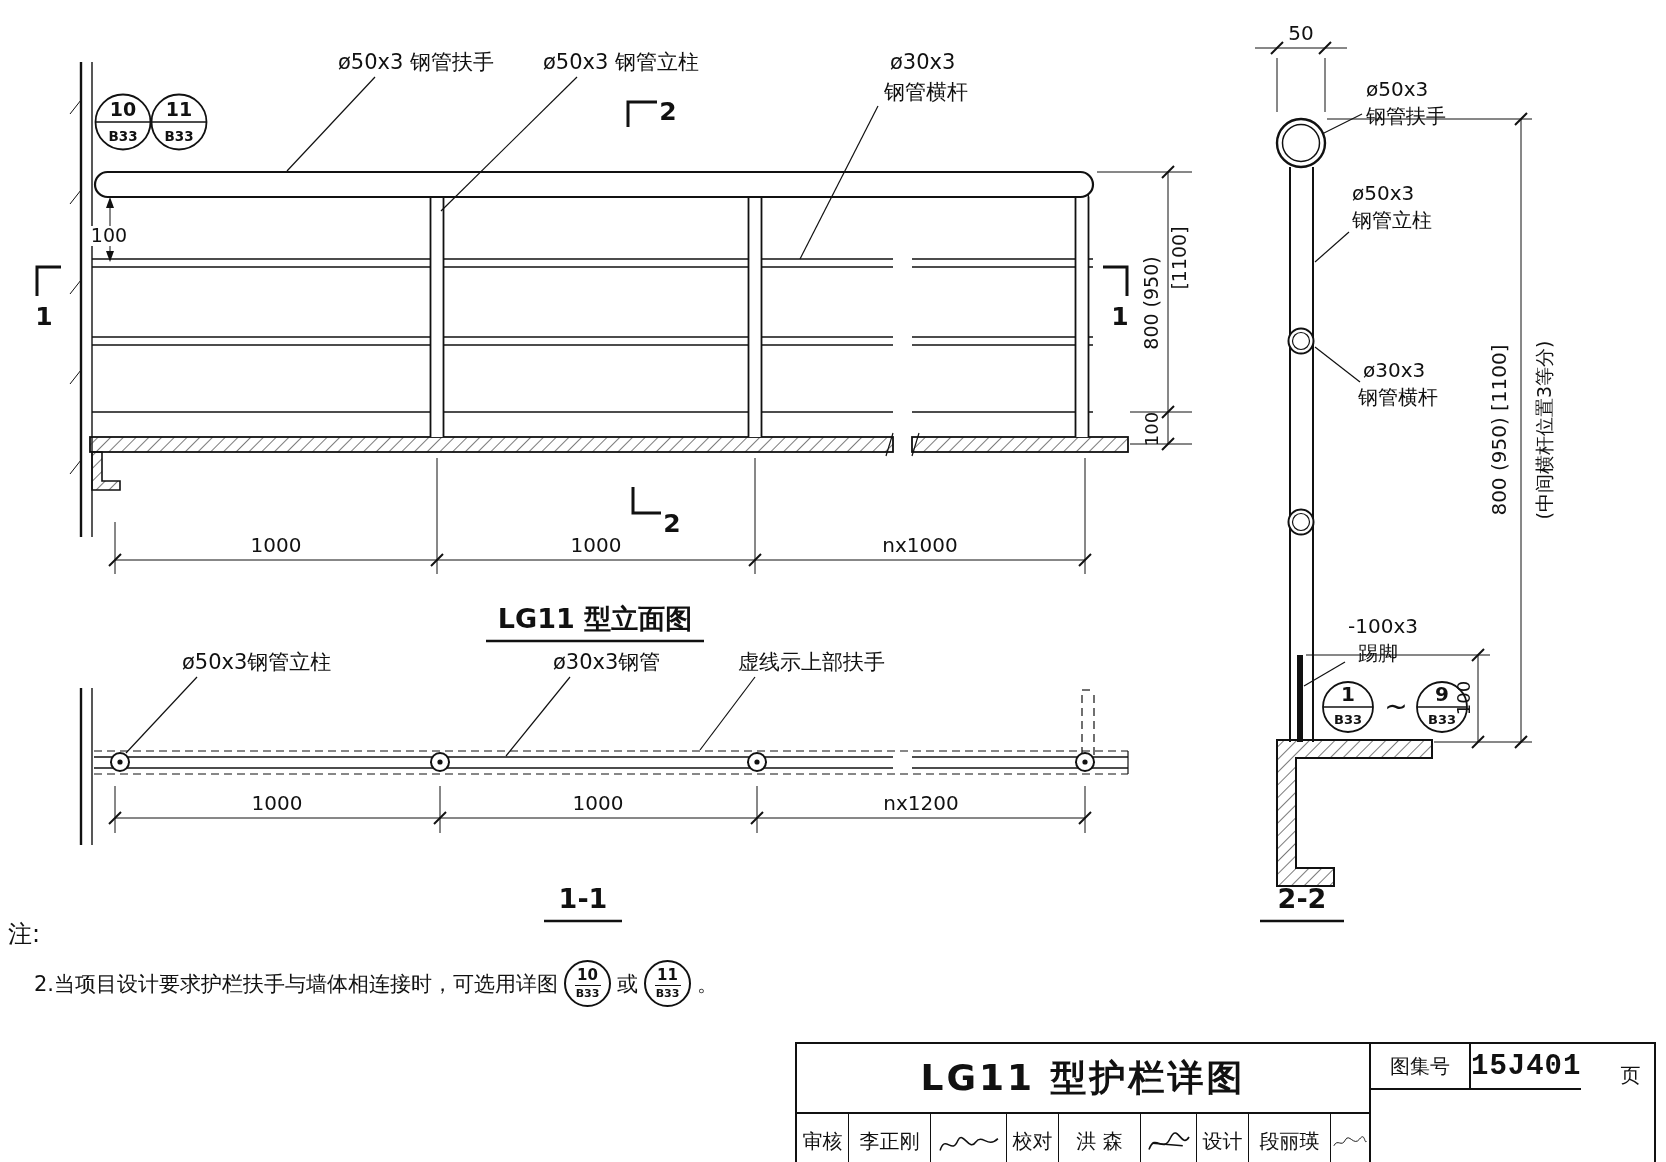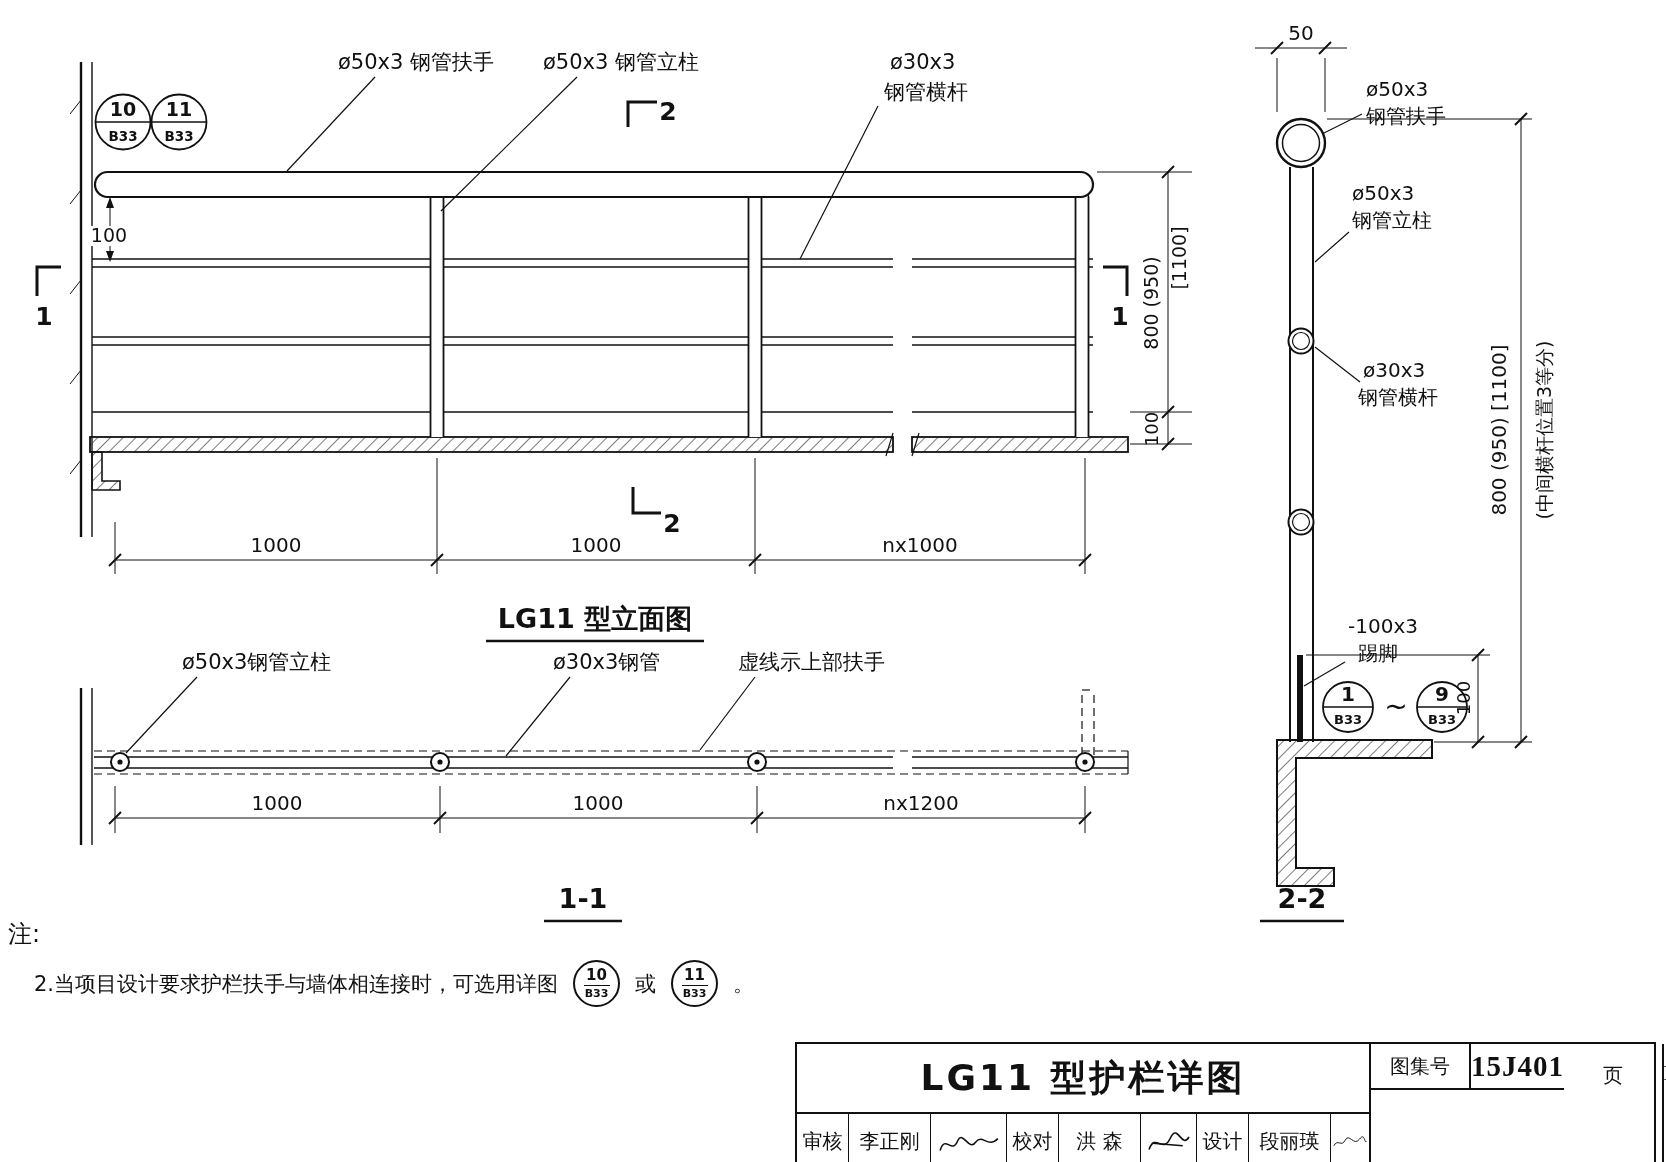--- a/index.html
+++ b/index.html
@@ -3,37 +3,37 @@
 <meta charset="utf-8">
 <style>
 *{margin:0;padding:0;box-sizing:border-box}
 html,body{width:1666px;height:1162px}
 body{background:#fff;position:relative;font-family:"DejaVu Sans",sans-serif;color:#111;overflow:hidden}
 #drawing{position:absolute;left:0;top:0}
 svg text{font-family:"DejaVu Sans",sans-serif;fill:#111}
 .notes{position:absolute;left:8px;top:918px;width:800px}
 .notes-heading{font-size:24px}
 .note-line{font-size:21px;margin:12px 0 0 26px;white-space:nowrap}
-.note2{display:flex;align-items:center;gap:15px;margin-top:10px}
+.note2{display:flex;align-items:center;gap:6px;margin-top:10px}
 .ref-badge{width:47px;height:47px;border:2px solid #111;border-radius:50%;display:inline-flex;flex-direction:column;align-items:center;justify-content:center;flex:0 0 auto;background:#fff}
 .ref-badge .num{font-size:15px;font-weight:bold;line-height:1}
 .ref-badge .divline{width:26px;border-top:1.6px solid #111;margin:2px 0}
 .ref-badge .pg{font-size:11px;font-weight:bold;line-height:1}
 .titleblock{position:absolute;left:795px;top:1042px;width:861px;height:129px;border:2.5px solid #111;display:flex;background:#fff}
 .tb-left{width:577px;border-right:2px solid #111;display:flex;flex-direction:column}
 .tb-title{height:70px;border-bottom:2px solid #111;display:flex;align-items:center;justify-content:center;font-size:36px;font-weight:bold;letter-spacing:3px}
 .tb-sigrow{flex:1;display:flex;align-items:stretch}
 .tb-cell{border-right:1.8px solid #111;display:flex;align-items:center;justify-content:center;font-size:20px;overflow:hidden}
 .tb-cell.last{border-right:none}
 .tb-right{flex:1;display:flex;flex-direction:row}
 .tb-r-row{display:flex}
 .tb-r-row.top{height:46px;border-bottom:2px solid #111}
 .tb-r-row.bottom{flex:1}
 .tb-r-label{width:100px;border-right:2px solid #111;display:flex;align-items:center;justify-content:center;font-size:20px}
-.tb-r-val{flex:1;display:flex;align-items:center;justify-content:center;font-family:Liberation Serif, serif;font-weight:bold}
+.tb-r-val{flex:1;display:flex;align-items:center;justify-content:center;font-family:Liberation Mono, monospace;font-weight:bold}
 .tb-r-row.top .tb-r-val{font-size:29px;letter-spacing:1px}
 .tb-r-row.bottom .tb-r-label,.tb-r-row.bottom .tb-r-val{align-items:flex-start;padding-top:18px}
 .tb-r-row.bottom .tb-r-val{font-size:20px}
 </style>
 </head>
 <body>
 
 <svg id="drawing" width="1666" height="940" viewBox="0 0 1666 940">
   <defs>
     <pattern id="hatch" patternUnits="userSpaceOnUse" width="9" height="9" patternTransform="rotate(45)">

